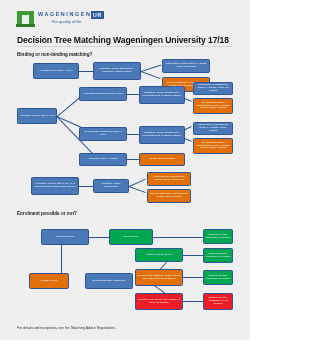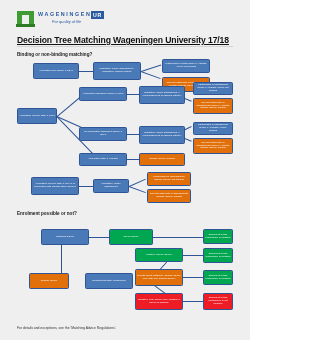--- a/index.html
+++ b/index.html
@@ -10,21 +10,21 @@
   .logo-mark{position:absolute;left:0;top:1px;width:17px;height:17px;}
   .logo-mark .sq{position:absolute;left:0;top:0;width:17px;height:13px;background:#3f9c35;}
   .logo-mark .notch{position:absolute;left:5px;top:4px;width:7px;height:9px;background:#efefef;}
   .logo-mark .base{position:absolute;left:-1px;top:13px;width:19px;height:3px;background:#2d7a27;}
   .logo-word{position:absolute;left:21px;top:1px;font-size:5.4px;font-weight:bold;
              letter-spacing:1.6px;color:#2b5aa0;}
   .logo-ur{position:absolute;left:74px;top:0.5px;background:#2b5aa0;color:#fff;
            font-size:5.2px;font-weight:bold;letter-spacing:.8px;padding:1px 2px;}
   .logo-tag{position:absolute;left:35px;top:9px;font-size:4px;font-style:italic;color:#2b5aa0;}
   .title{position:absolute;left:17px;top:35px;font-size:8.6px;font-weight:bold;color:#111;
-         letter-spacing:-.1px;text-decoration:underline;}
+         letter-spacing:-.1px;}
   .rule{position:absolute;left:17px;top:46px;width:216px;height:1px;background:#d3d3d3;}
   .sec-h{position:absolute;font-size:4.6px;font-weight:bold;color:#1a1a1a;}
   .canvas{position:absolute;}
   .node{position:absolute;box-sizing:border-box;border:0.6px solid #2f5597;
         border-radius:1.5px;color:#ffffff;display:flex;align-items:center;
         justify-content:center;text-align:center;line-height:1.12;
         font-size:2.5px;padding:1px;overflow:hidden;}
   .n-blue{background:#4a79b8;border-color:#2f5597;}
   .n-orange{background:#e2700a;border-color:#2f5597;}
   .n-green{background:#00a650;border-color:#2f5597;}

